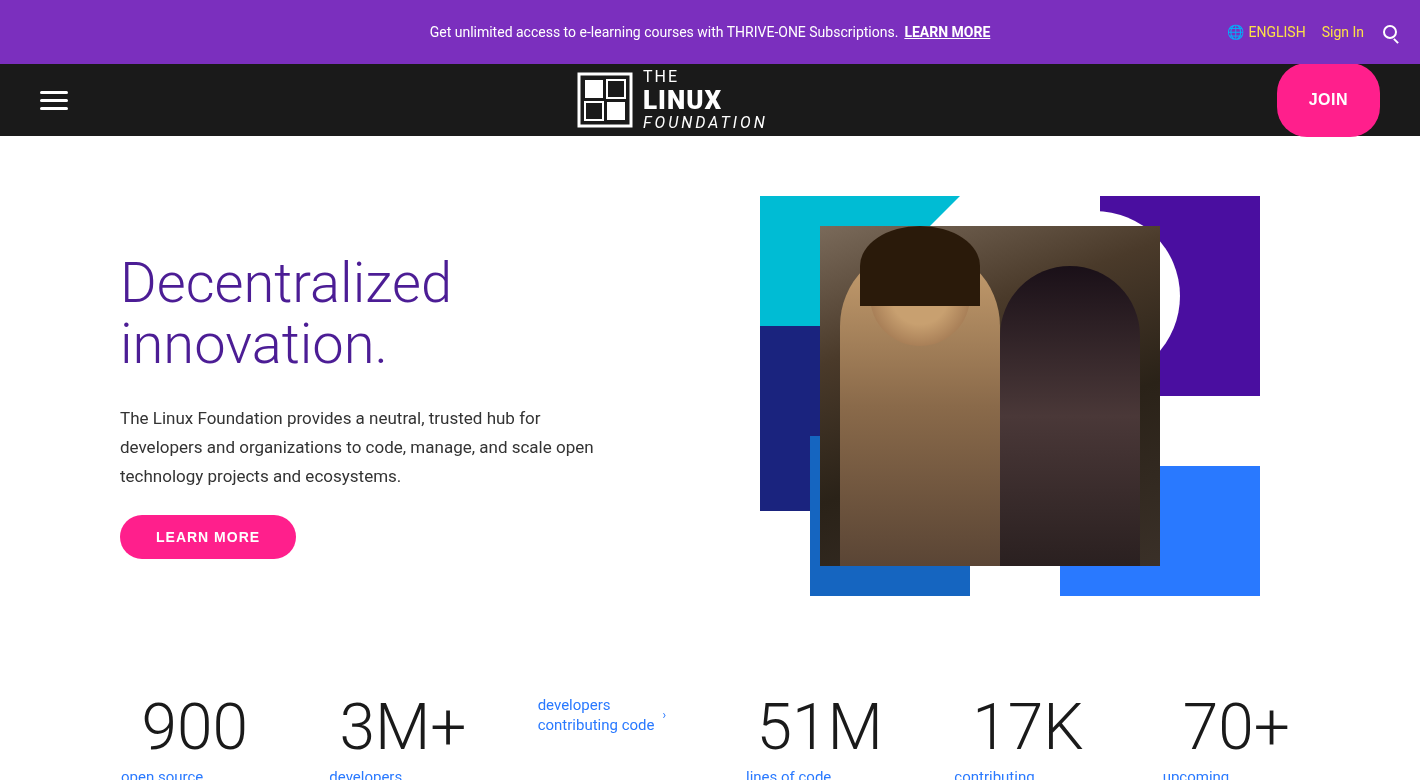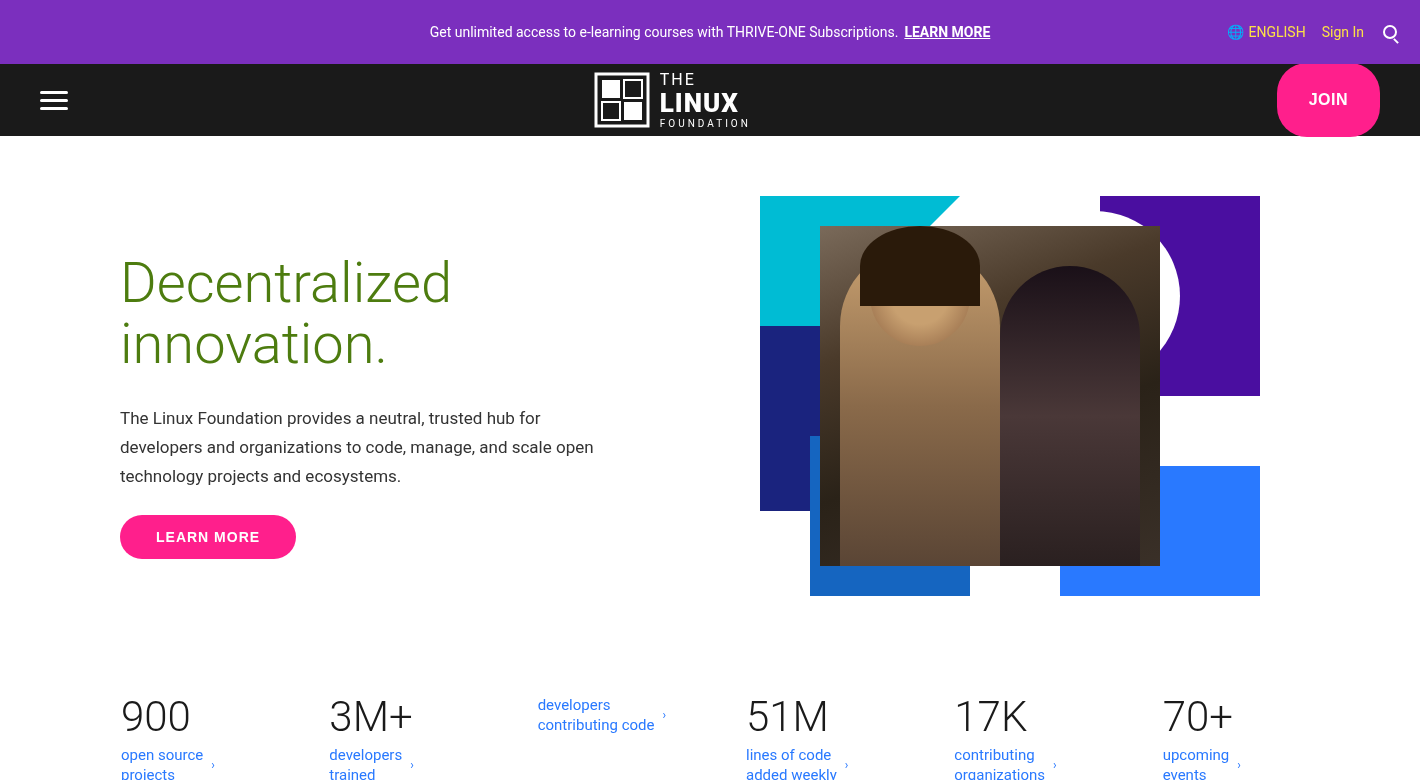--- a/index.html
+++ b/index.html
@@ -60,21 +60,21 @@
       display: flex;
       align-items: center;
       gap: 10px;
     }
     .logo-text {
       color: #fff;
       line-height: 1.1;
     }
     .logo-text .the { font-size: 16px; letter-spacing: 2px; text-transform: uppercase; }
     .logo-text .linux { font-size: 26px; font-weight: 900; letter-spacing: 1px; text-transform: uppercase; }
-    .logo-text .foundation { font-size: 10px; letter-spacing: 3px; text-transform: uppercase; }
+    .logo-text .foundation { font-size: 16px; letter-spacing: 3px; text-transform: uppercase; font-style: italic; }
 
     .join-btn {
       background: #FF1F8C;
       color: #fff;
       border: none;
       border-radius: 30px;
       padding: 28px 32px;
       font-size: 16px;
       font-weight: 700;
       cursor: pointer;
@@ -91,21 +91,21 @@
       overflow: hidden;
     }
     .hero-left {
       flex: 0 0 520px;
       z-index: 2;
     }
     .hero-title {
       font-size: 56px;
       font-weight: 300;
       line-height: 1.1;
-      color: #4d7c0f;
+      color: #4c1d95;
       margin-bottom: 28px;
     }
     .hero-desc {
       font-size: 17px;
       color: #333;
       line-height: 1.7;
       margin-bottom: 25px;
       max-width: 480px;
     }
     .learn-more-btn {
@@ -135,25 +135,26 @@
       padding: 40px 80px 20px 80px;
       gap: 0;
     }
     .stat-item {
       flex: 1;
       padding: 0 30px 20px 30px;
       border-left: 1px solid transparent;
     }
     .stat-item:first-child { padding-left: 40px; }
     .stat-number {
-      font-size: 42px;
+      font-size: 64px;
       font-weight: 300;
       color: #1a1a1a;
       line-height: 1;
       margin-bottom: 8px;
+      text-align: center;
     }
     .stat-label {
       font-size: 15px;
       color: #2979FF;
       display: flex;
       align-items: center;
       gap: 8px;
       line-height: 1.3;
       cursor: pointer;
     }

